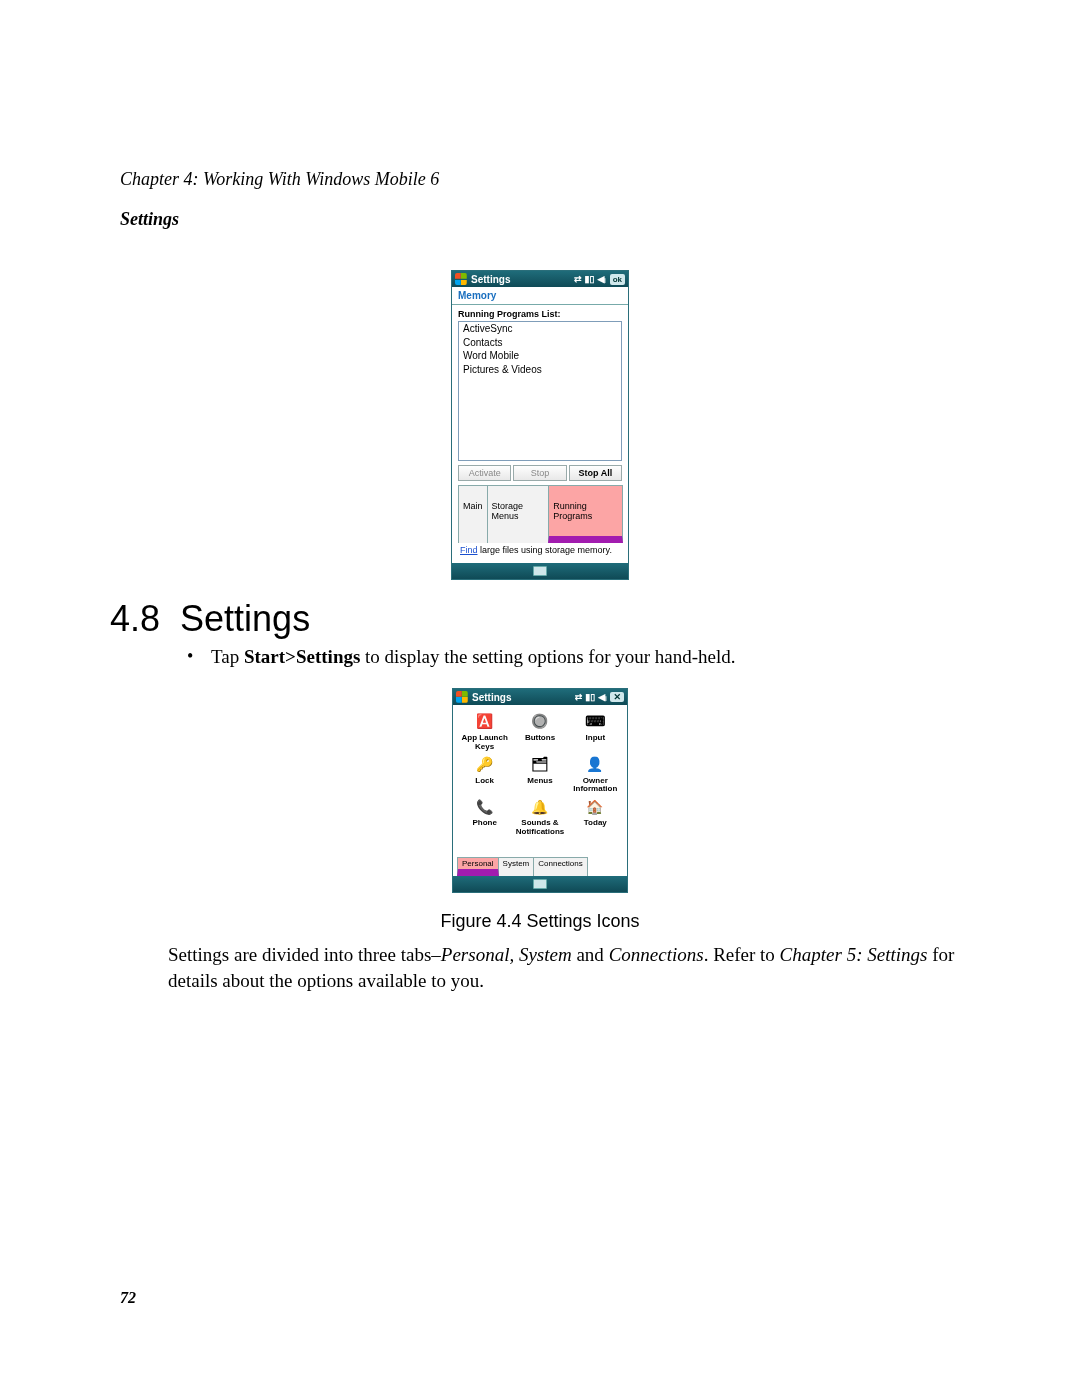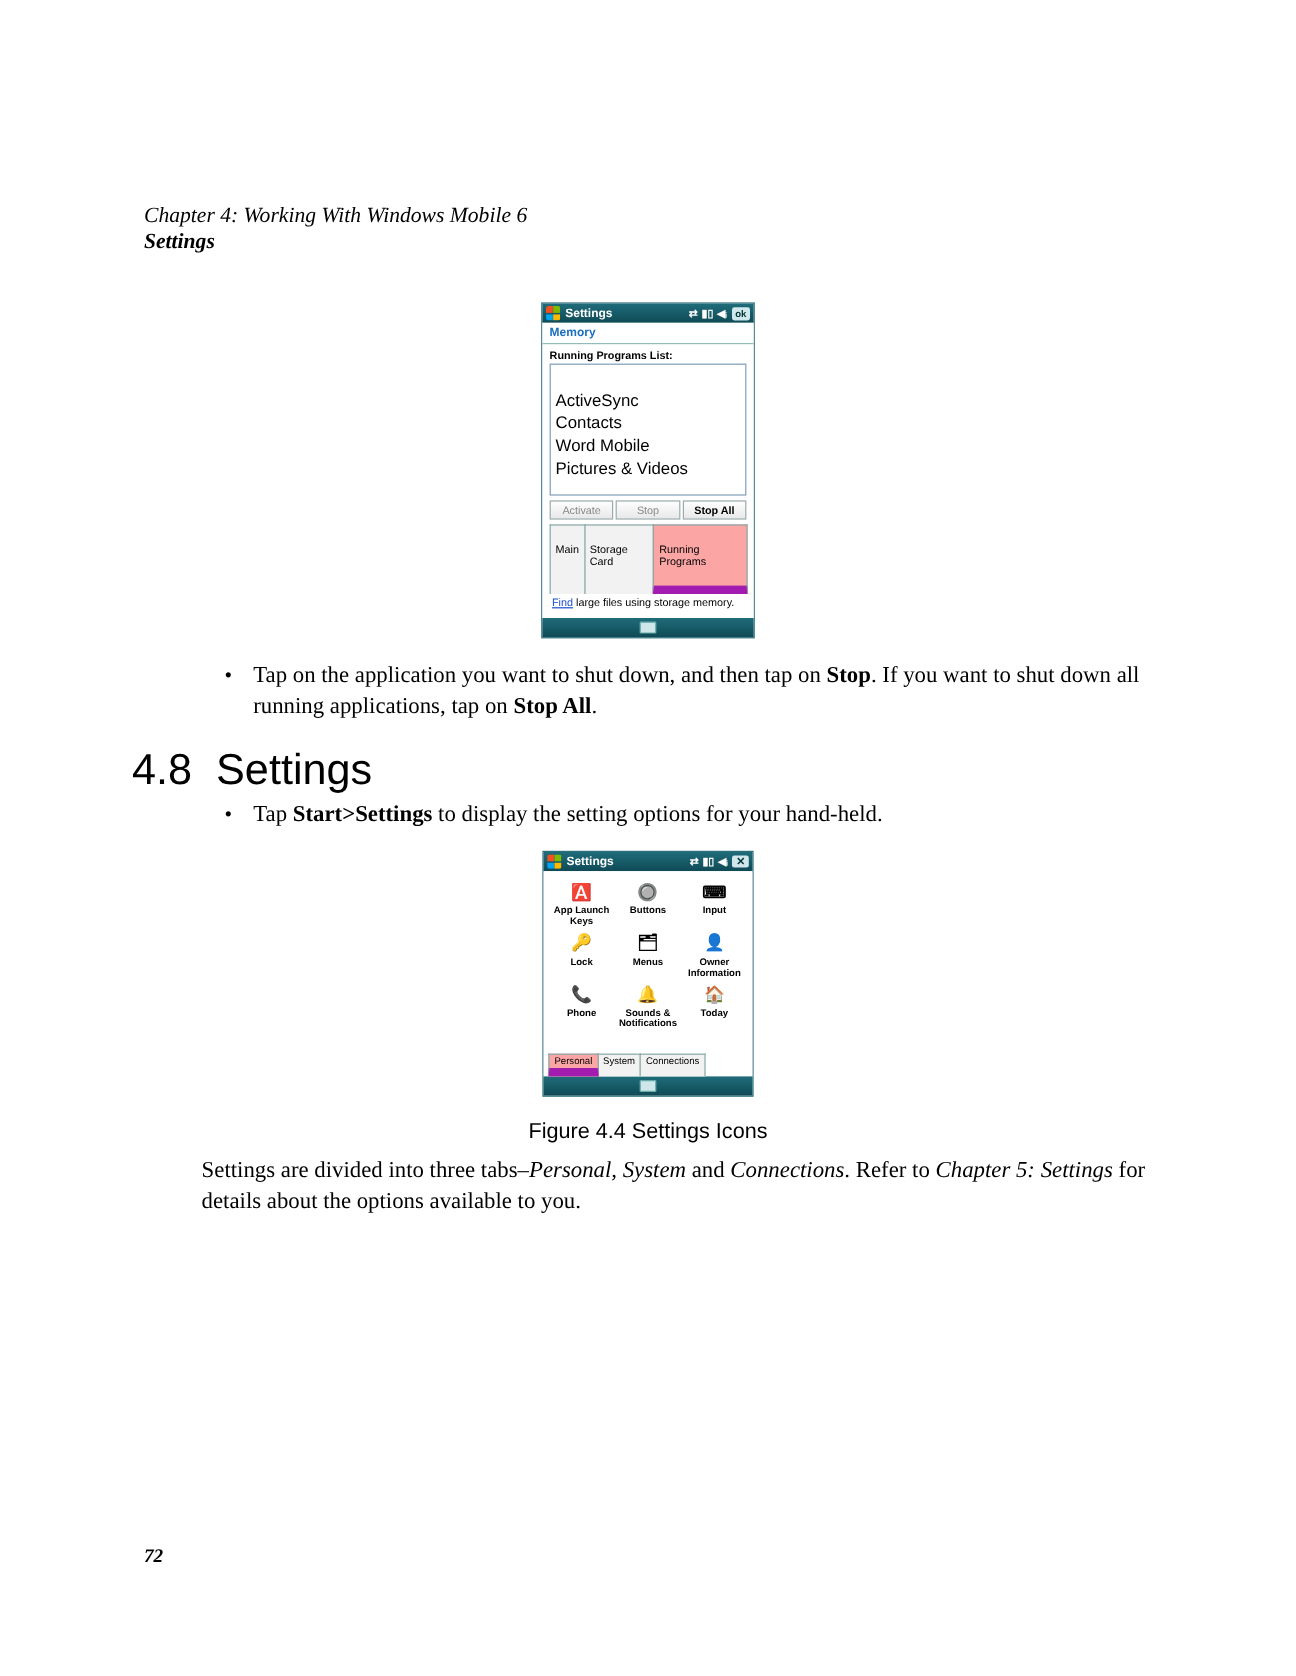--- a/index.html
+++ b/index.html
@@ -11,21 +11,21 @@
     color: #000;
     position: relative;
   }
   .page {
     padding: 168px 120px 60px 120px;
   }
   .header-chapter {
     font-style: italic;
     font-size: 18px;
     line-height: 1.3;
-    margin-bottom: 0;
+    margin-bottom: 18px;
   }
   .header-section {
     font-style: italic;
     font-weight: bold;
     font-size: 18px;
     margin-bottom: 40px;
   }
   .screenshot-wrap {
     display: flex;
     justify-content: center;
@@ -90,24 +90,24 @@
     padding: 4px 6px 4px 6px;
     background: #fff;
   }
   .wm-list-label {
     font-weight: bold;
     font-size: 9px;
     margin-bottom: 2px;
   }
   .wm-listbox {
     border: 1px solid #7f9db9;
-    height: 110px;
-    background: #fff;
-    padding: 20px 4px;
-    font-size: 14px;
+    height: 140px;
+    background: #fff;
+    padding: 0 4px;
+    font-size: 10px;
     line-height: 1.35;
   }
   .wm-btnrow {
     display: flex;
     gap: 2px;
     margin-top: 4px;
   }
   .wm-btn {
     flex: 1;
     border: 1px solid #9aa;
@@ -273,38 +273,35 @@
           <div>Word Mobile</div>
           <div>Pictures &amp; Videos</div>
         </div>
         <div class="wm-btnrow">
           <div class="wm-btn">Activate</div>
           <div class="wm-btn">Stop</div>
           <div class="wm-btn enabled">Stop All</div>
         </div>
         <div class="wm-tabs">
           <div class="wm-tab">Main</div>
-          <div class="wm-tab">Storage Card</div>
+          <div class="wm-tab">Storage Menus</div>
           <div class="wm-tab active">Running Programs</div>
         </div>
         <div class="wm-hint">
           <span class="link">Find</span><span> large files using storage memory.</span>
         </div>
       </div>
       <div class="wm-softbar">
         <div class="wm-kbd"></div>
       </div>
     </div>
   </div>
 
   <div class="body-content">
     <ul class="bullets">
-      <li>
-        <span>Tap on the application you want to shut down, and then tap on </span><b>Stop</b><span>. If you want to shut down all running applications, tap on </span><b>Stop All</b><span>.</span>
-      </li>
     </ul>
   </div>
 
   <div class="section-heading">
     <span class="section-number">4.8</span>
     <span class="section-title">Settings</span>
   </div>
 
   <div class="body-content">
     <ul class="bullets">

